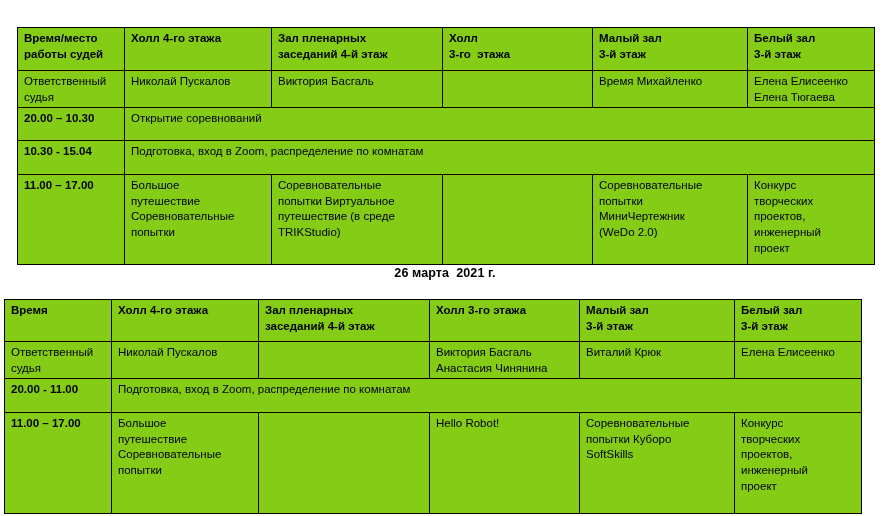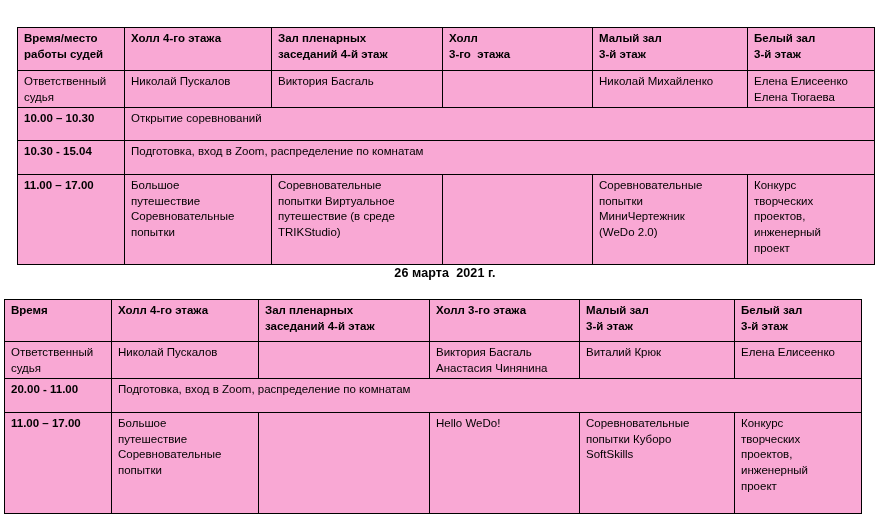--- a/index.html
+++ b/index.html
@@ -40,21 +40,21 @@
   #title-2 {
     position: absolute;
     left: 0;
     top: 266px;
     width: 890px;
   }
   table.sched {
     position: absolute;
     border-collapse: collapse;
     table-layout: fixed;
-    background: #f9a8d4;
+    background: #84cc16;
   }
   #table-1 { left: 17px; top: 27px; width: 858px; }
   #table-2 { left: 4px; top: 299px; width: 858px; }
 
   table.sched td {
     border: 1px solid #000000;
     vertical-align: top;
     padding: 3px 5px 2px 6px;
     font-size: 11.5px;
     line-height: 15.6px;
@@ -117,31 +117,31 @@
         <td>
             <span class="cellline">Николай Пускалов</span>
           </td>
         <td>
             <span class="cellline">Виктория Басгаль</span>
           </td>
         <td>
             <span class="cellline"></span>
           </td>
         <td>
-            <span class="cellline">Николай Михайленко</span>
+            <span class="cellline">Время Михайленко</span>
           </td>
         <td>
             <span class="cellline">Елена Елисеенко
 Елена Тюгаева</span>
           </td>
       </tr>
 
       <tr style="height:33px">
         <td class="time">
-            <span class="cellline">10.00 – 10.30</span>
+            <span class="cellline">20.00 – 10.30</span>
           </td>
         <td class="merged" colspan="5">
             <span class="cellline">Открытие соревнований</span>
           </td>
       </tr>
 
       <tr style="height:34px">
         <td class="time">
             <span class="cellline">10.30 - 15.04</span>
           </td>
@@ -261,21 +261,21 @@
         <td>
             <span class="cellline">Большое
 путешествие
 Соревновательные
 попытки</span>
           </td>
         <td>
             <span class="cellline"></span>
           </td>
         <td>
-            <span class="cellline">Hello WeDo!</span>
+            <span class="cellline">Hello Robot!</span>
           </td>
         <td>
             <span class="cellline">Соревновательные
 попытки Куборо
 SoftSkills</span>
           </td>
         <td>
             <span class="cellline">Конкурс
 творческих
 проектов,

